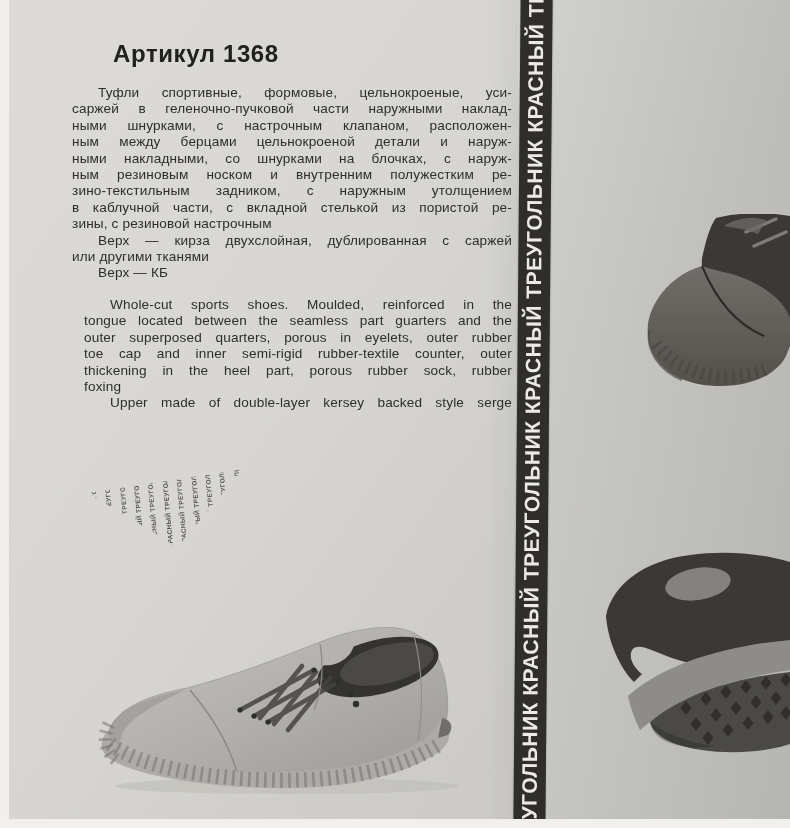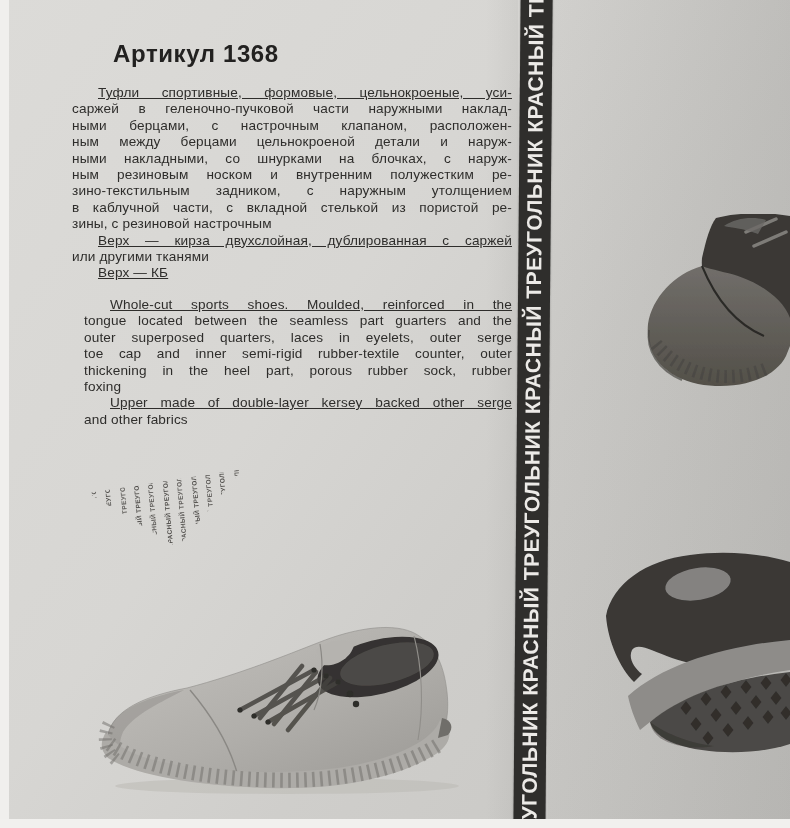--- a/index.html
+++ b/index.html
@@ -16,21 +16,21 @@
     background:linear-gradient(to right,rgba(70,70,66,.04),rgba(70,70,66,.13));}
   
   .gutter{position:absolute;left:486px;top:0;width:32px;height:828px;z-index:1;
     background:linear-gradient(to right,rgba(60,60,56,0),rgba(60,60,56,.06));}
 
   
   .textcol{position:absolute;left:72px;top:34px;width:440px;z-index:5;color:#2e2d2b;}
   .title{font-size:24px;font-weight:bold;letter-spacing:.6px;color:#222120;margin:6px 0 17px 41px;}
   .tl{font-size:13.6px;line-height:16.4px;letter-spacing:.15px;white-space:nowrap;}
   .j{text-align:justify;text-align-last:justify;text-justify:inter-word;white-space:normal;}
-  .ind{padding-left:26px;text-decoration:underline;}
+  .ind{padding-left:26px;}
   .gap{height:15px;}
   .eng{color:#35343>2;margin-left:12px;}
 
   
   .logo{position:absolute;left:90px;top:476px;width:156px;height:72px;z-index:5;
     transform:rotate(-5deg);clip-path:polygon(0 14%,100% 0,54% 100%);
     display:flex;justify-content:center;gap:2px;overflow:hidden;}
   .logo-col{writing-mode:vertical-rl;transform:rotate(180deg);
     font-size:6.5px;font-weight:bold;letter-spacing:.4px;line-height:12.4px;
     color:#52504d;white-space:nowrap;}
@@ -56,43 +56,42 @@
 <div class="page">
 
   <div class="right-shade"></div>
   <div class="gutter"></div>
 
   <div class="textcol">
     <div class="title">Артикул 1368</div>
 
     <div class="tl j ind">Туфли спортивные, формовые, цельнокроеные, уси-</div>
     <div class="tl j">саржей в геленочно-пучковой части наружными наклад-</div>
-    <div class="tl j">ными берцами, с настрочным клапаном, расположен-</div>
+    <div class="tl j">ными шнурками, с настрочным клапаном, расположен-</div>
     <div class="tl j">ным между берцами цельнокроеной детали и наруж-</div>
     <div class="tl j">ными накладными, со шнурками на блочках, с наруж-</div>
     <div class="tl j">ным резиновым носком и внутренним полужестким ре-</div>
     <div class="tl j">зино-текстильным задником, с наружным утолщением</div>
     <div class="tl j">в каблучной части, с вкладной стелькой из пористой ре-</div>
     <div class="tl">зины, с резиновой настрочным</div>
 
     <div class="tl j ind">Верх — кирза двухслойная, дублированная с саржей</div>
     <div class="tl">или другими тканями</div>
     <div class="tl ind">Верх — КБ</div>
 
     <div class="gap"></div>
 
     <div class="tl j ind eng">Whole-cut sports shoes. Moulded, reinforced in the</div>
     <div class="tl j eng">tongue located between the seamless part guarters and the</div>
-    <div class="tl j eng">outer superposed quarters, laces in eyelets, outer serge</div>
+    <div class="tl j eng">outer superposed quarters, porous in eyelets, outer rubber</div>
     <div class="tl j eng">toe cap and inner semi-rigid rubber-textile counter, outer</div>
     <div class="tl j eng">thickening in the heel part, porous rubber sock, rubber</div>
     <div class="tl eng">foxing</div>
 
-    <div class="tl j ind eng">Upper made of double-layer kersey backed other serge</div>
-    <div class="tl eng">and other fabrics</div>
+    <div class="tl j ind eng">Upper made of double-layer kersey backed style serge</div>
   </div>
 
   <div class="logo">
     <span class="logo-col">КРАСНЫЙ ТРЕУГОЛЬНИК КРАСНЫЙ ТР</span>
     <span class="logo-col">КРАСНЫЙ ТРЕУГОЛЬНИК КРАСНЫЙ ТР</span>
     <span class="logo-col">КРАСНЫЙ ТРЕУГОЛЬНИК КРАСНЫЙ ТР</span>
     <span class="logo-col">КРАСНЫЙ ТРЕУГОЛЬНИК КРАСНЫЙ ТР</span>
     <span class="logo-col">КРАСНЫЙ ТРЕУГОЛЬНИК КРАСНЫЙ ТР</span>
     <span class="logo-col">КРАСНЫЙ ТРЕУГОЛЬНИК КРАСНЫЙ ТР</span>
     <span class="logo-col">КРАСНЫЙ ТРЕУГОЛЬНИК КРАСНЫЙ ТР</span>

